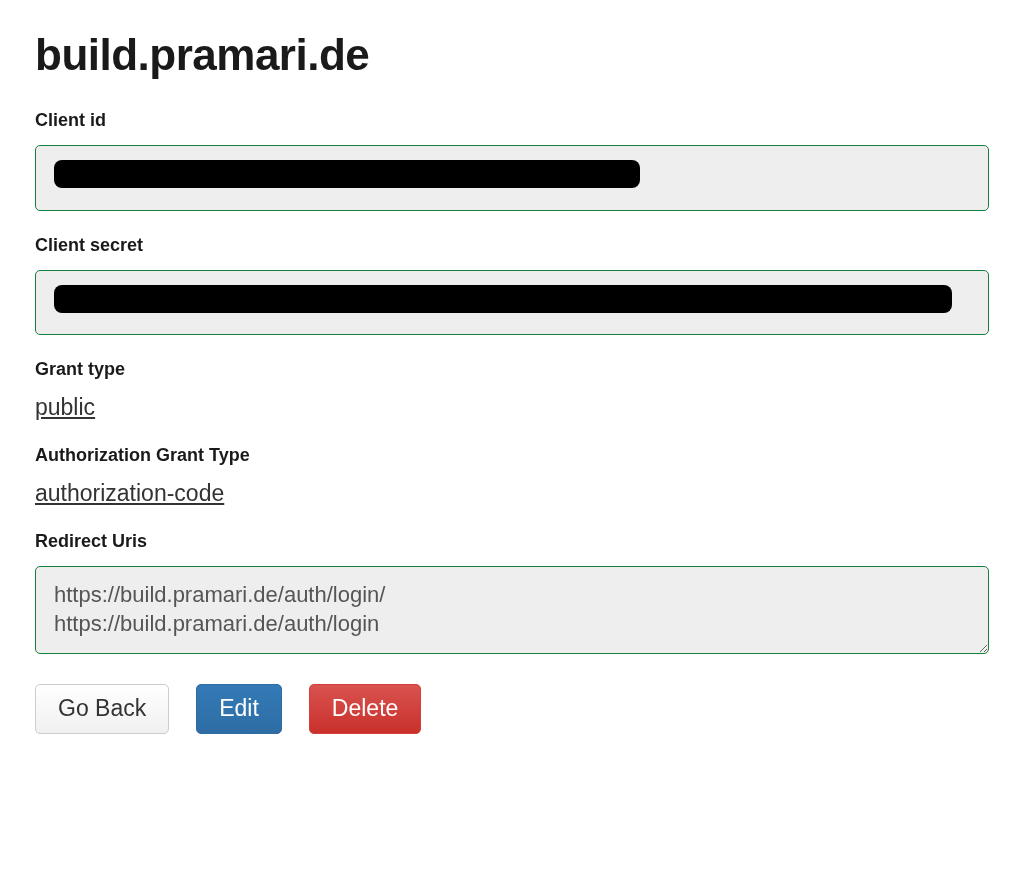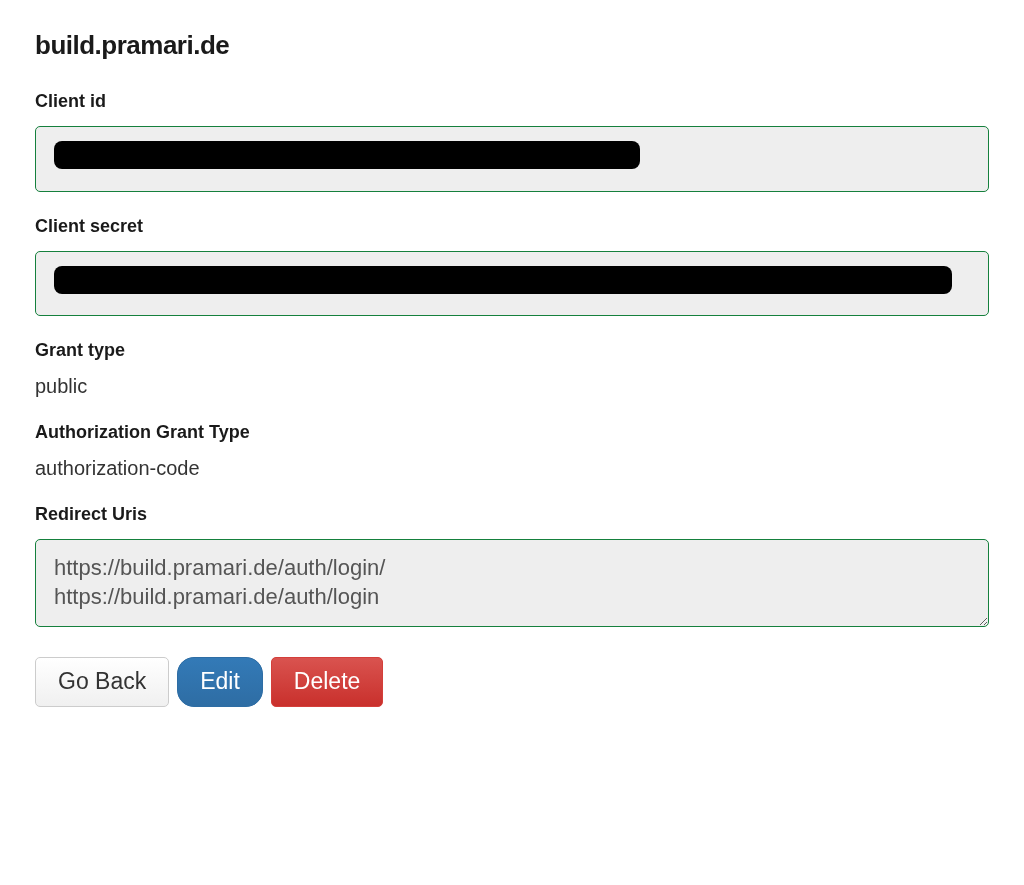--- a/index.html
+++ b/index.html
@@ -11,21 +11,21 @@
     body {
       font-family: -apple-system, BlinkMacSystemFont, "Helvetica Neue", Helvetica, Arial, sans-serif;
       background: #ffffff;
       padding: 30px 35px;
       color: #333333;
       font-size: 22px;
       width: 1024px;
     }
 
     h1.page-title {
-      font-size: 26px;
+      font-size: 44px;
       font-weight: 700;
       color: #1a1a1a;
       margin-bottom: 30px;
       letter-spacing: -0.5px;
     }
 
     .field-group {
       margin-bottom: 24px;
     }
 
@@ -54,36 +54,37 @@
     }
 
     .redaction-bar {
       background: #000000;
       height: 28px;
       border-radius: 8px;
       display: inline-block;
     }
 
     .plain-value {
-      font-size: 20px;
+      font-size: 23px;
       color: #333333;
       font-weight: 400;
+      text-decoration: underline;
     }
 
     textarea.readonly-box {
       resize: both;
       font-family: inherit;
       height: 88px;
       white-space: pre;
       overflow: auto;
     }
 
     .button-row {
       display: flex;
-      gap: 8px;
+      gap: 27px;
       margin-top: 18px;
     }
 
     .btn {
       font-size: 23px;
       padding: 9px 22px;
       border-radius: 5px;
       border: 1px solid transparent;
       cursor: pointer;
       font-weight: 400;
@@ -95,21 +96,20 @@
       background-image: linear-gradient(to bottom, #ffffff, #f0f0f0);
       border-color: #cccccc;
       color: #333333;
     }
 
     .btn-primary {
       background: #337ab7;
       background-image: linear-gradient(to bottom, #337ab7, #2e6da4);
       border-color: #2e6da4;
       color: #ffffff;
-      border-radius: 17px;
     }
 
     .btn-danger {
       background: #d9534f;
       background-image: linear-gradient(to bottom, #d9534f, #c9302c);
       border-color: #d43f3a;
       color: #ffffff;
       text-align: center;
     }
   </style>

